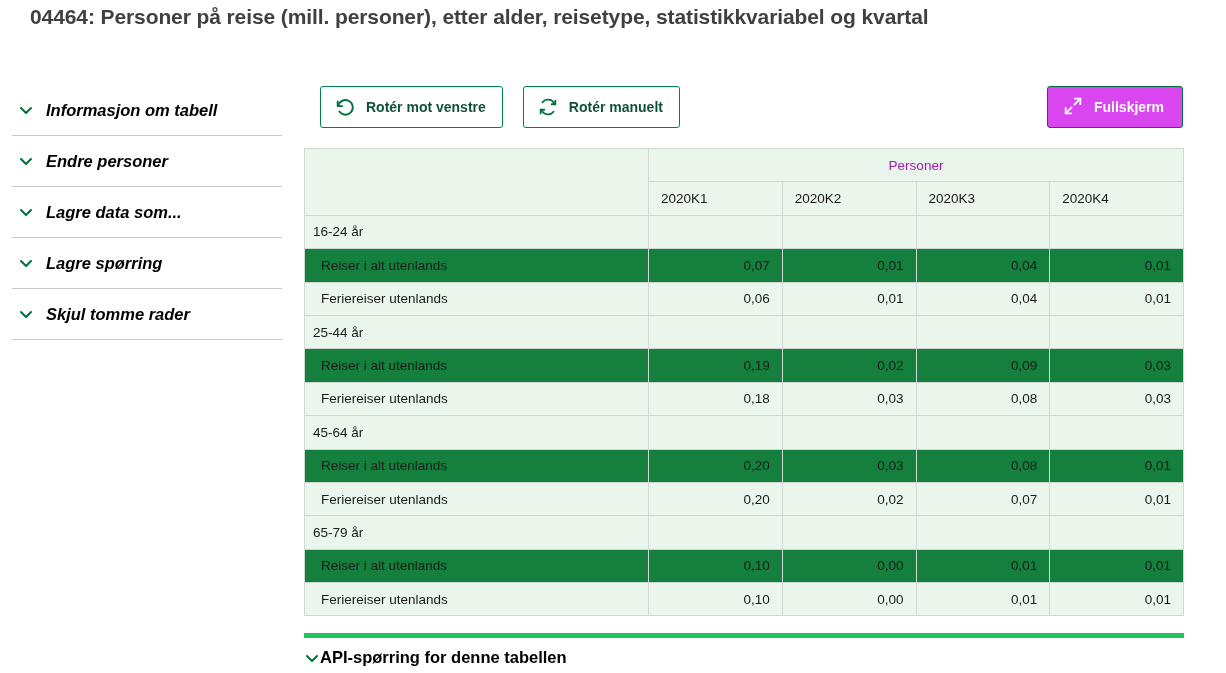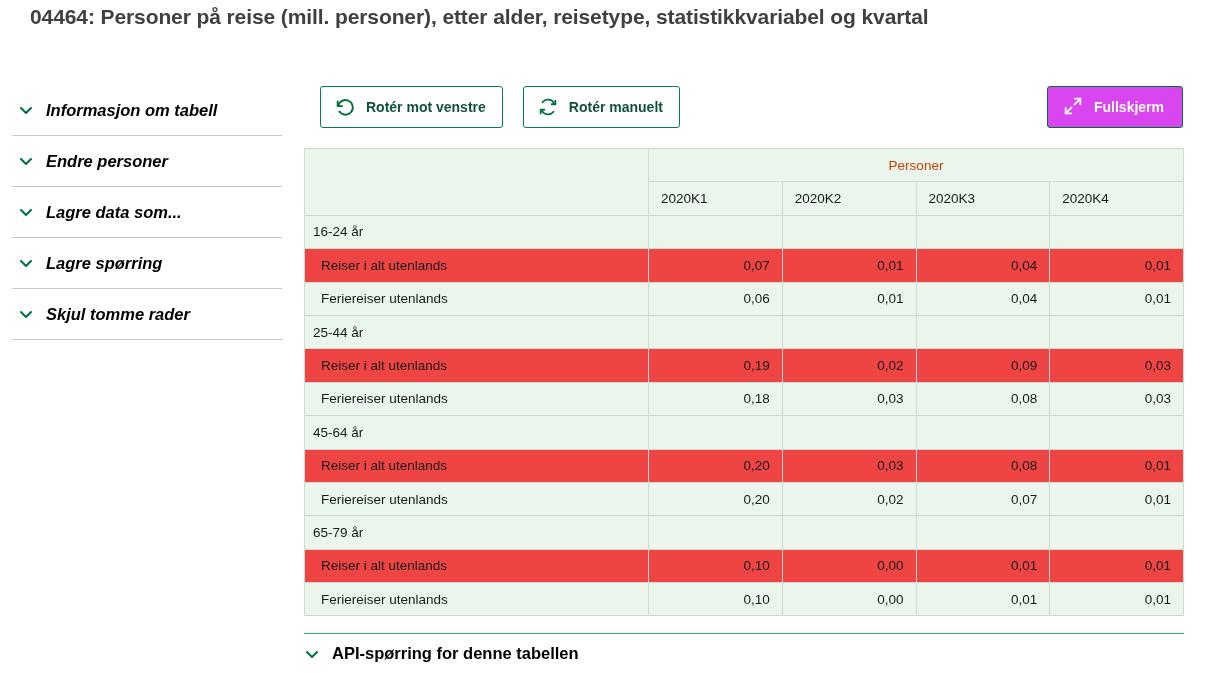--- a/index.html
+++ b/index.html
@@ -121,55 +121,54 @@
     font-weight: normal;
   }
   .corner {
     background: #eaf5ec;
     width: 344px;
   }
   .hdr-top {
     background: #eaf5ec;
     text-align: center;
     font-size: 13.5px;
-    color: #c2410c;
+    color: #a21caf;
     height: 34px;
   }
   .hdr-sub {
     background: #eaf5ec;
     text-align: left;
     font-size: 13.5px;
     color: #1a1a1a;
     height: 33px;
   }
   tr.group td {
     background: #eaf5ec;
   }
-  tr.alt-a td { background: #ef4444; }
+  tr.alt-a td { background: #15803d; }
   tr.alt-b td { background: #eaf5ec; }
   td.rowhead {
     text-align: left;
     white-space: nowrap;
   }
   td.rowhead.group-label { padding-left: 8px; }
   td.rowhead.indent { padding-left: 16px; }
   td.num {
     text-align: right;
   }
   
   .api-row {
     position: absolute;
     left: 304px;
     top: 633px;
     width: 880px;
-    border-top: 1px solid #22c55e;
+    border-top: 5px solid #22c55e;
     padding-top: 10px;
     display: flex;
     align-items: center;
-    gap: 12px;
     cursor: pointer;
   }
   .api-row .label {
     font-size: 16.5px;
     font-weight: bold;
     color: #000;
   }
 </style>
 </head>
 <body>

